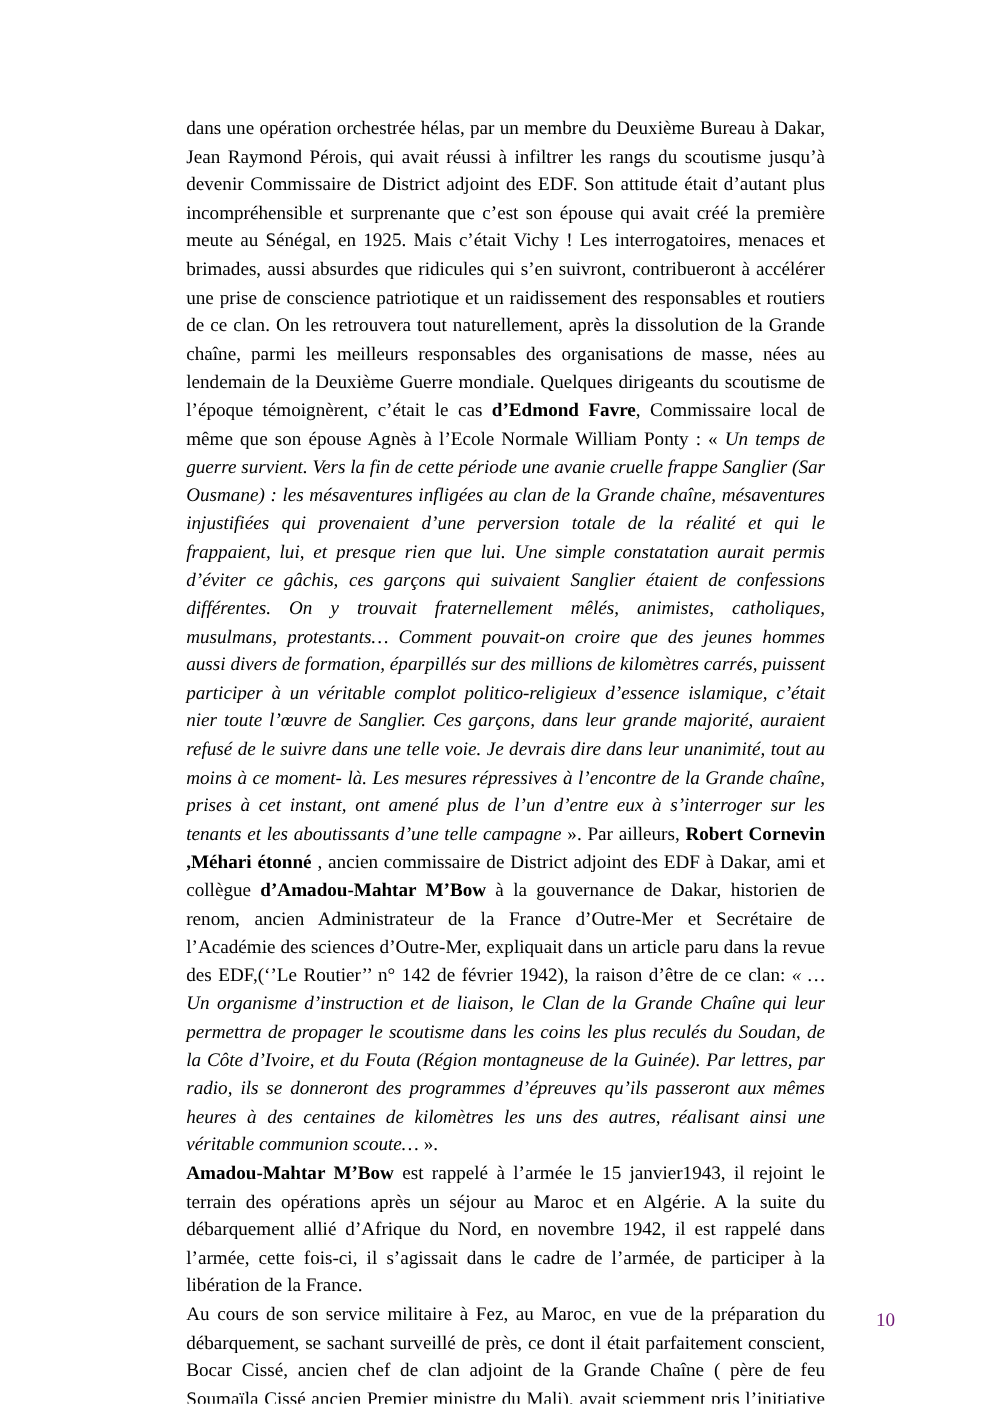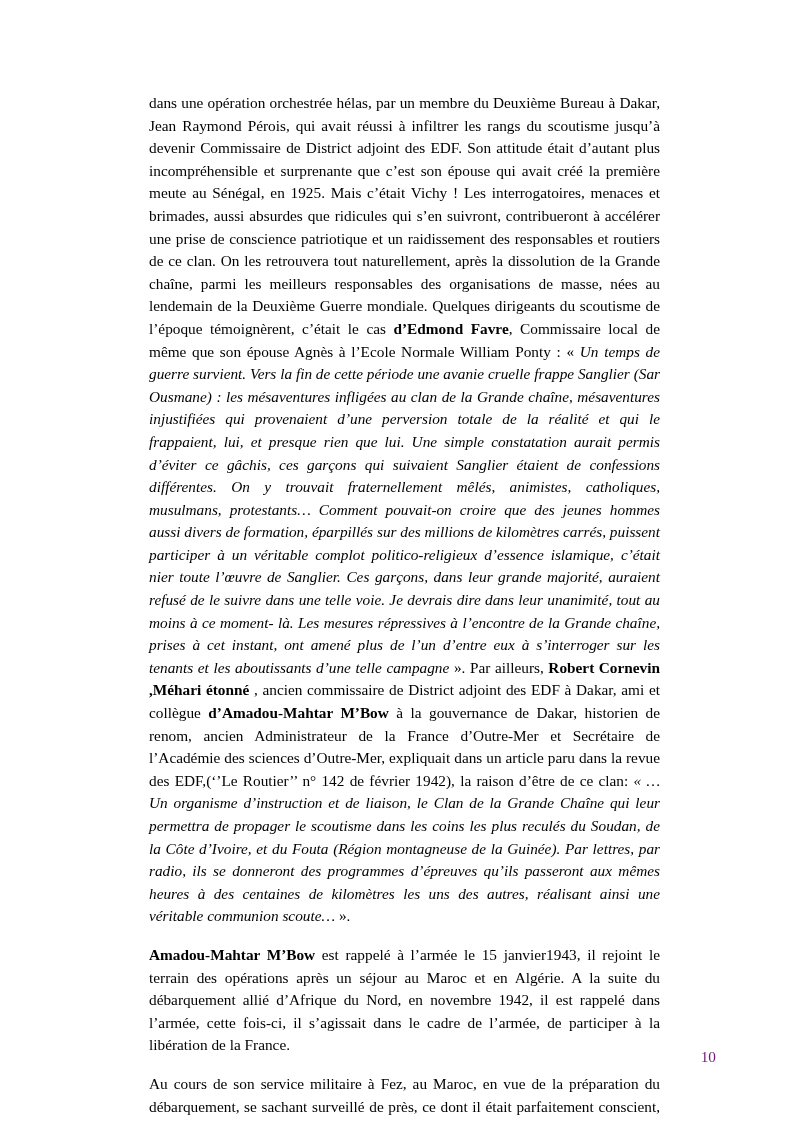--- a/index.html
+++ b/index.html
@@ -31,21 +31,21 @@
   p.para {
     margin: 0 0 0 0;
     text-align: justify;
     text-justify: inter-word;
     font-size: 15.3px;
     line-height: 22.6px;
     hyphens: none;
     -webkit-hyphens: none;
   }
   p.para + p.para {
-    margin-top: 16px;
+    margin-top: 0;
   }
   p.gap {
     margin-top: 17px;
   }
   .b { font-weight: bold; }
   .i { font-style: italic; }
   .page-number {
     position: absolute;
     right: 78px;
     bottom: 57px;

